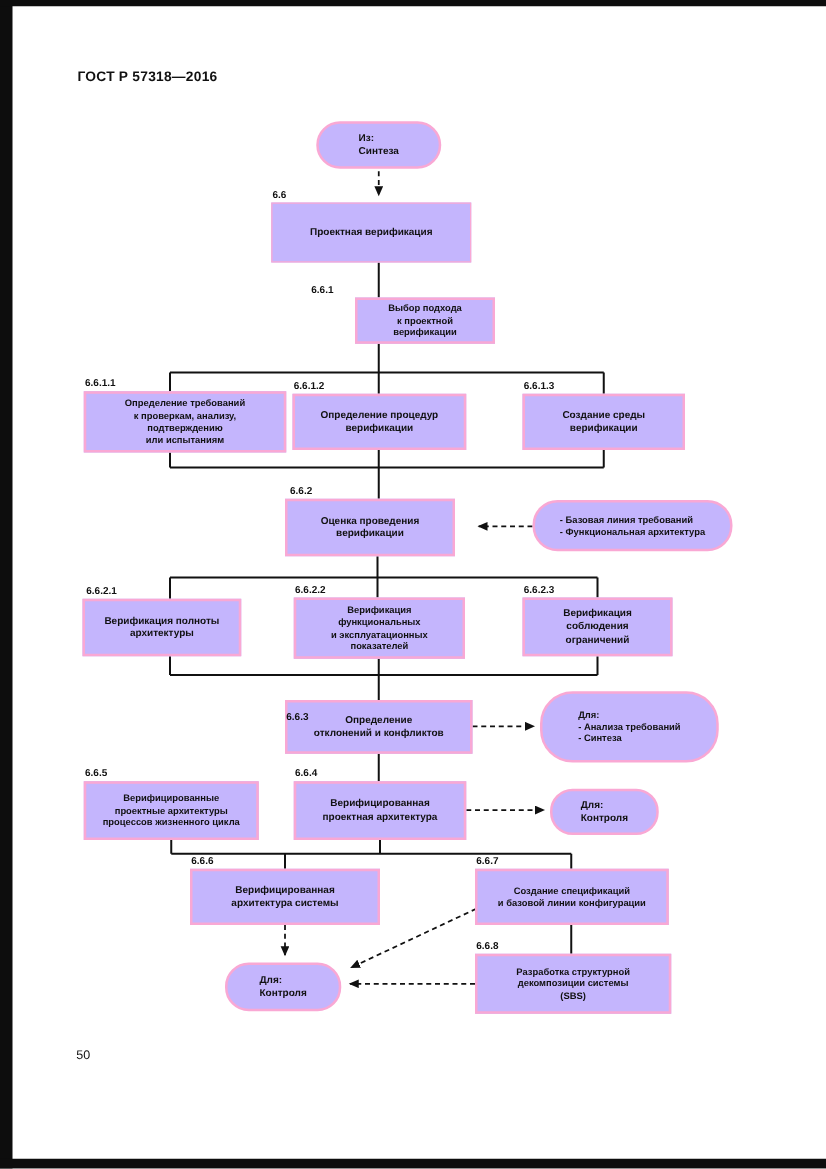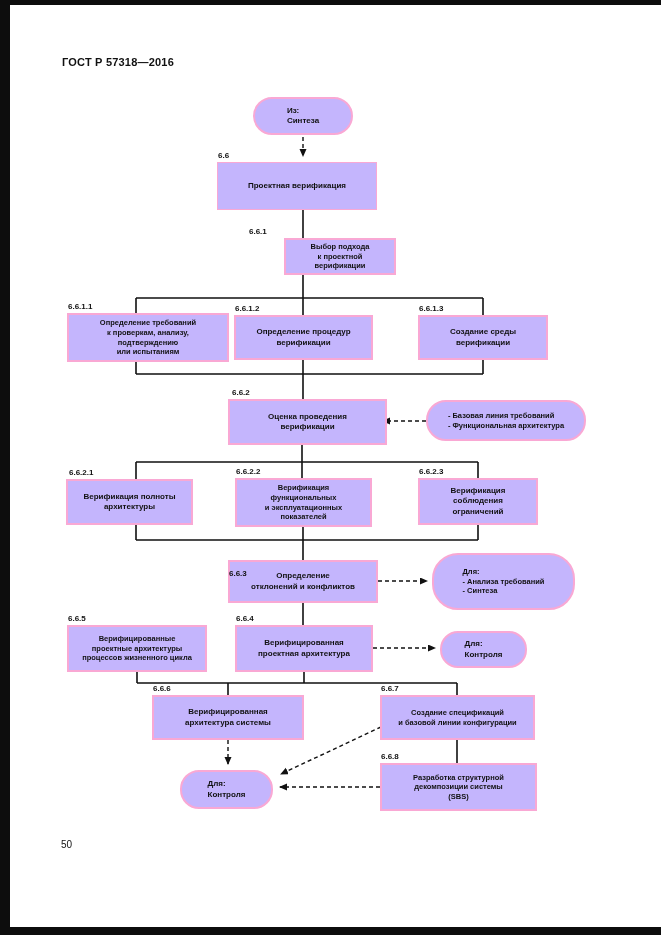--- a/index.html
+++ b/index.html
@@ -19,21 +19,21 @@
         text-align:center;box-sizing:border-box;}
   .stadium{text-align:left;}
   .lbl{position:absolute;z-index:3;font-size:8px;font-weight:bold;white-space:nowrap;}
   
   #start{left:253px;top:97px;width:100px;height:38px;border-radius:19px;}
   #n66{left:217px;top:162px;width:160px;height:48px;border-width:1.8px;}
   #n661{left:248px;top:238px;width:112px;height:37px;font-size:7.5px;margin-left:36px;}
   #n6611{left:67px;top:313px;width:162px;height:49px;font-size:7.5px;}
   #n6612{left:234px;top:315px;width:139px;height:45px;}
   #n6613{left:418px;top:315px;width:130px;height:45px;}
-  #n662{left:228px;top:399px;width:159px;height:46px;}
+  #n662{left:228px;top:399px;width:136px;height:46px;}
   #inp662{left:426px;top:400px;width:160px;height:41px;border-radius:20px;font-size:7.5px;}
   #n6621{left:66px;top:479px;width:127px;height:46px;}
   #n6622{left:235px;top:478px;width:137px;height:49px;font-size:7.5px;}
   #n6623{left:418px;top:478px;width:120px;height:47px;}
   #n663{left:228px;top:560px;width:150px;height:43px;}
   #out663{left:432px;top:553px;width:143px;height:57px;border-radius:26px;font-size:7.5px;}
   #n665{left:67px;top:625px;width:140px;height:47px;font-size:7.5px;}
   #n664{left:235px;top:625px;width:138px;height:47px;}
   #out664{left:440px;top:631px;width:87px;height:37px;border-radius:18px;}
   #n666{left:152px;top:695px;width:152px;height:45px;}

